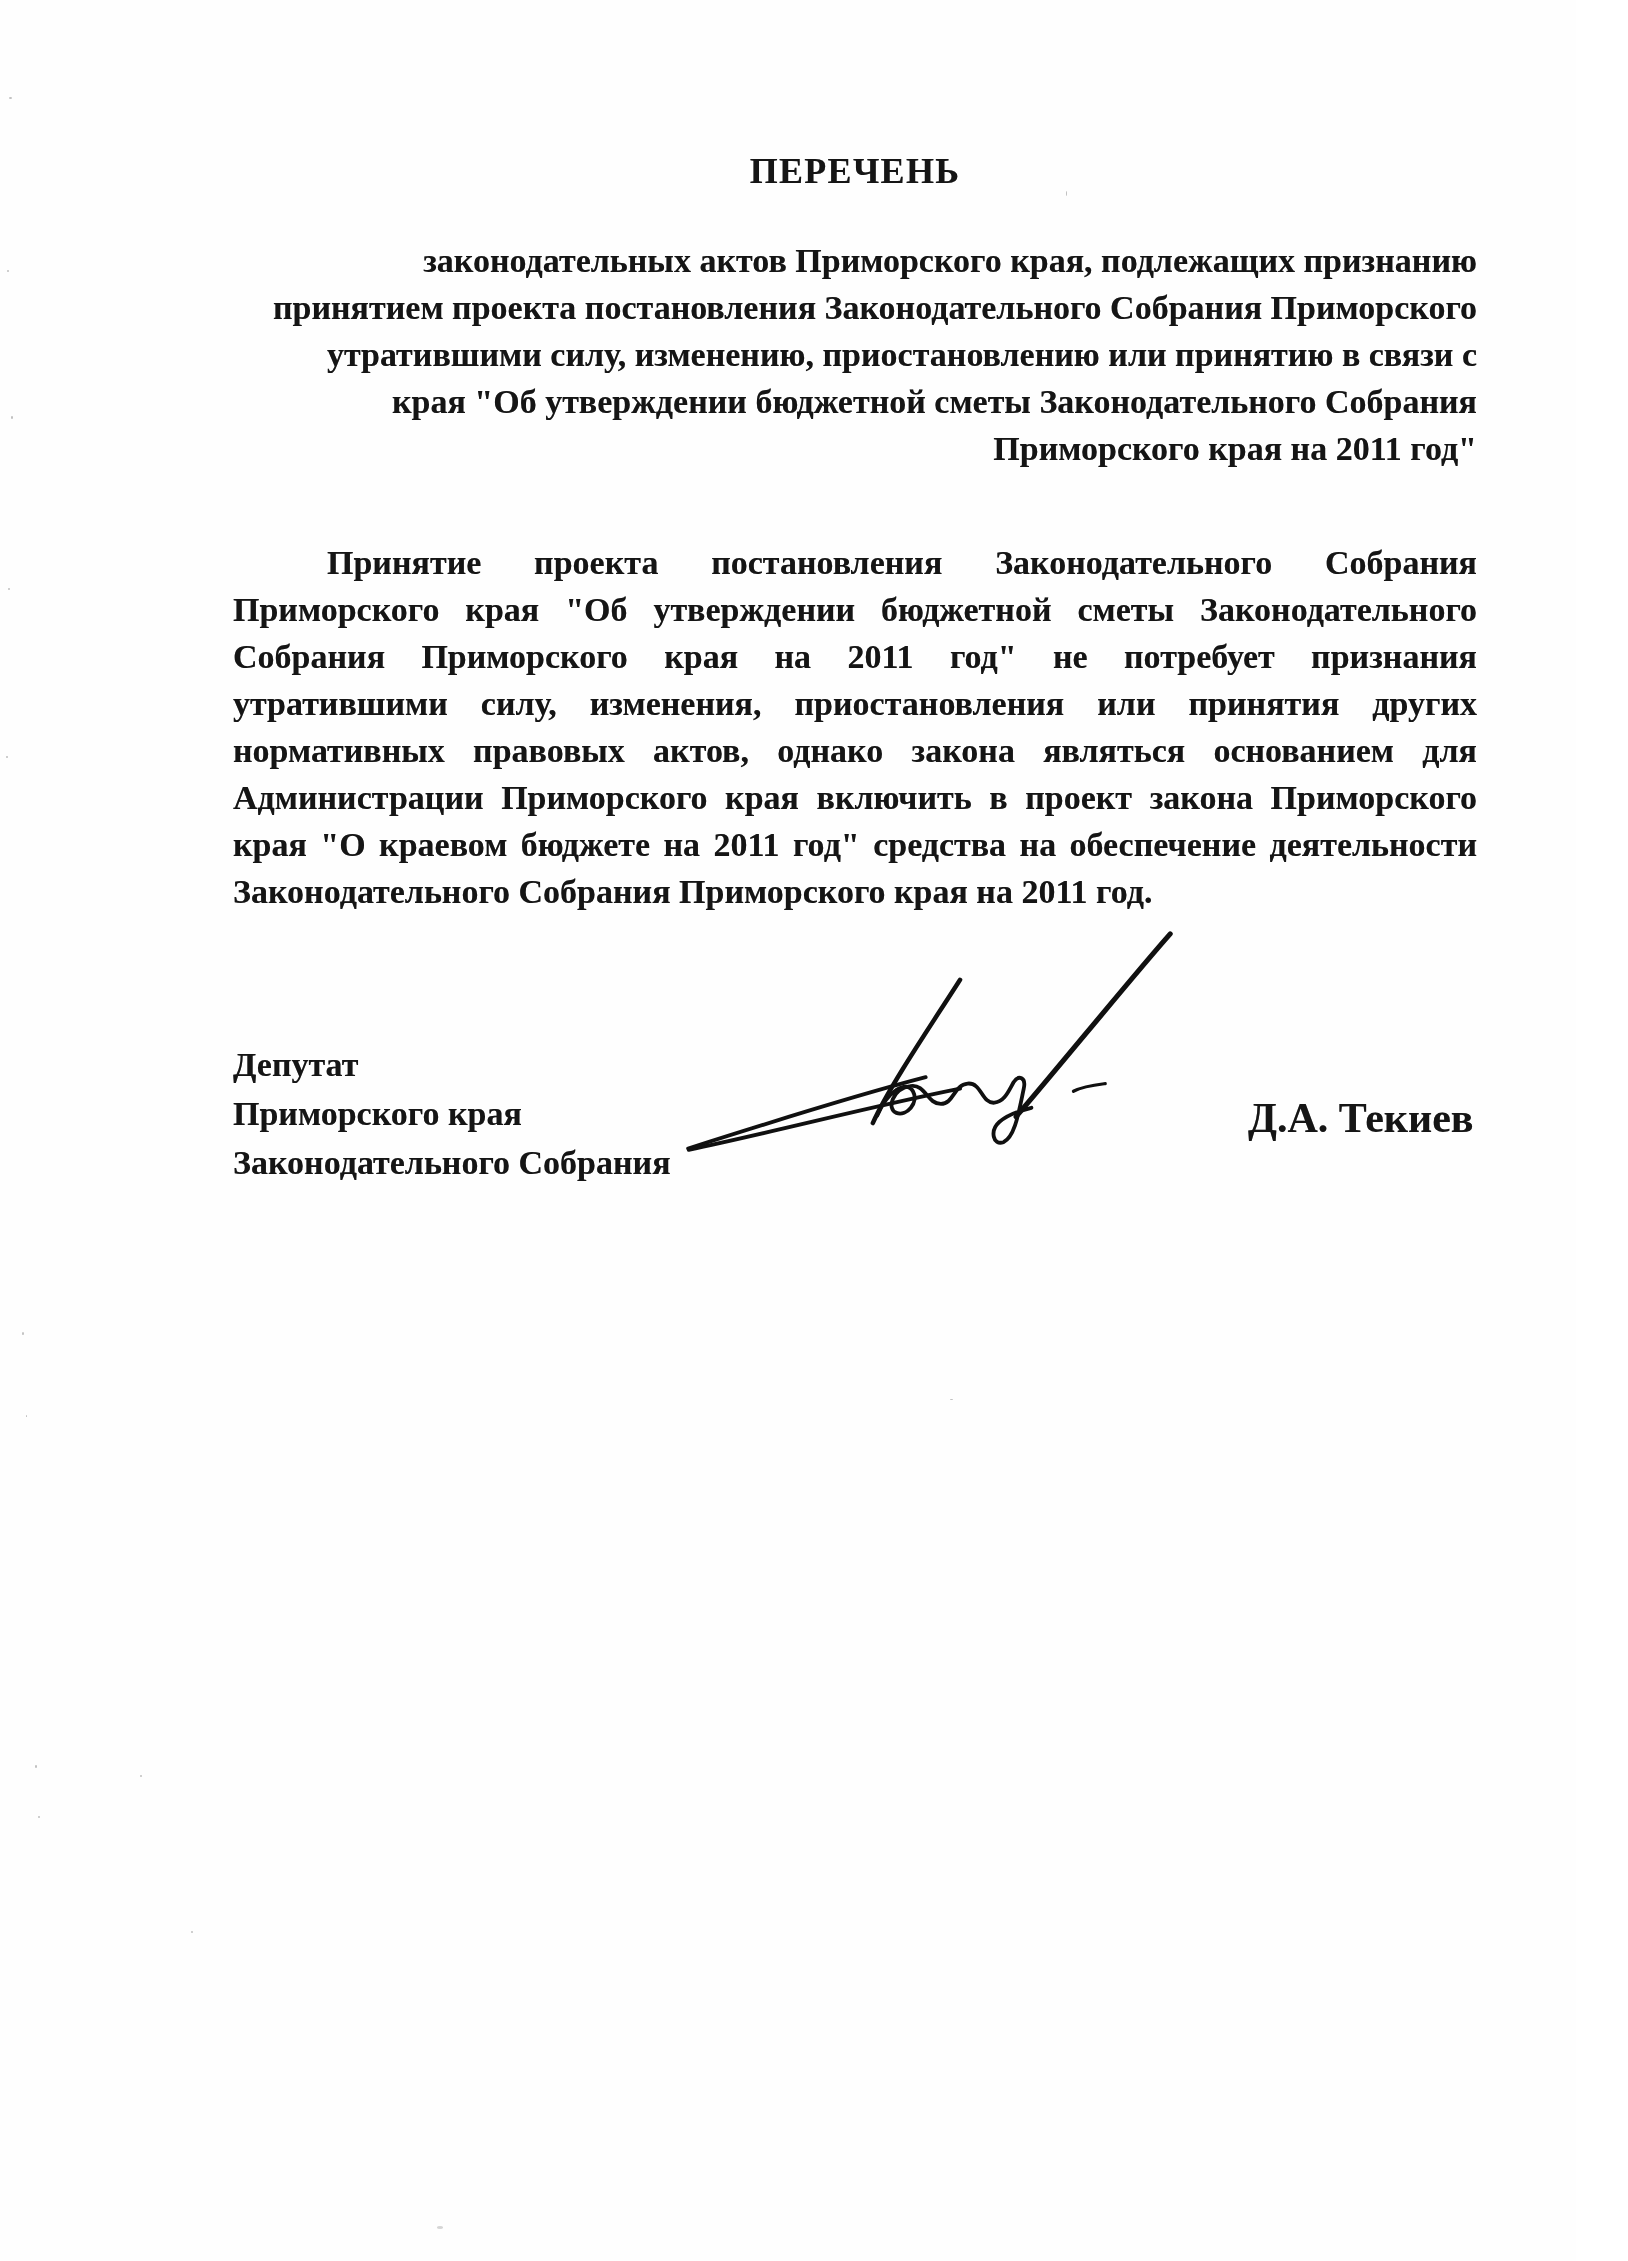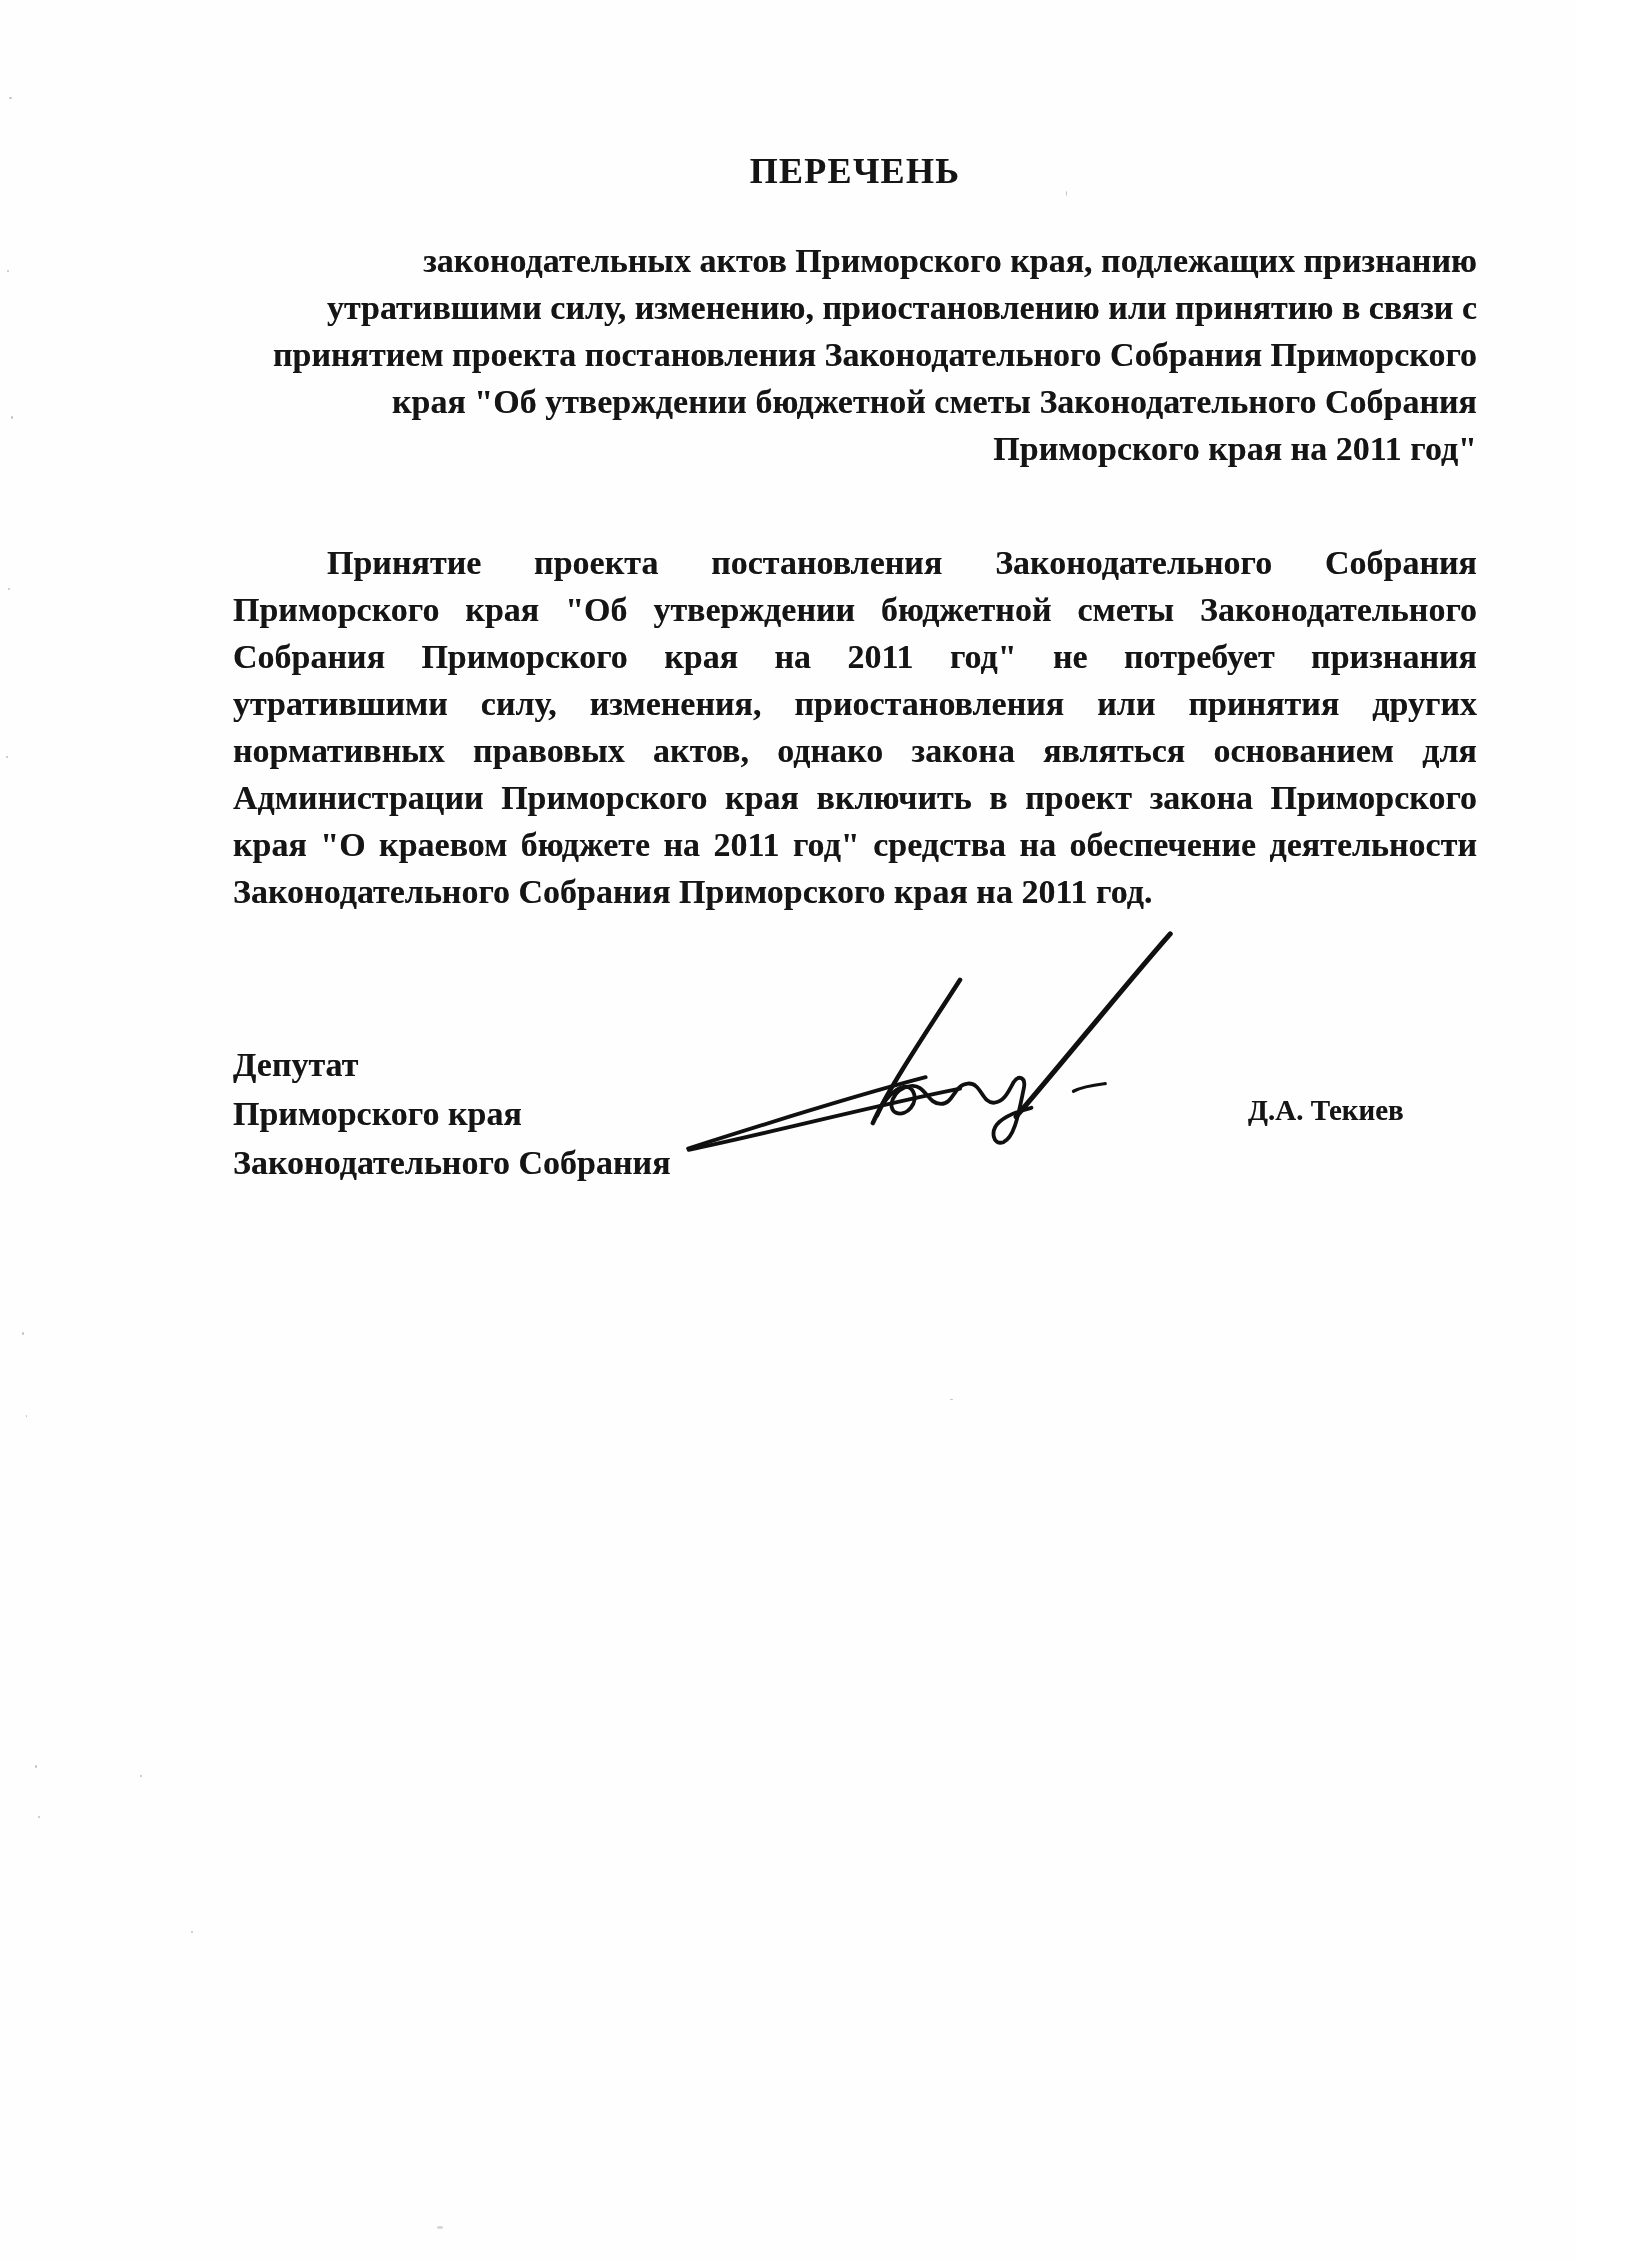--- a/index.html
+++ b/index.html
@@ -64,21 +64,21 @@
     left: 233px;
     font-size: 34px;
     line-height: 49px;
     margin-top: 30px;
   }
   .sign-position div { white-space: nowrap; }
   .sign-name {
     position: absolute;
     top: 1094px;
     left: 1248px;
-    font-size: 29px;
+    font-size: 42px;
     white-space: nowrap;
   }
   .signature-svg {
     position: absolute;
     left: 672px;
     top: 918px;
     width: 529px;
     height: 242px;
   }
   .signature-svg path {
@@ -119,22 +119,22 @@
 </style>
 </head>
 <body>
 
 <div class="page">
 
   <h1 class="doc-title txt">ПЕРЕЧЕНЬ</h1>
 
   <div class="subtitle txt">
     <div class="subtitle-line">законодательных актов Приморского края, подлежащих признанию</div>
+    <div class="subtitle-line">принятием проекта постановления Законодательного Собрания Приморского</div>
     <div class="subtitle-line">утратившими силу, изменению, приостановлению или принятию в связи с</div>
-    <div class="subtitle-line">принятием проекта постановления Законодательного Собрания Приморского</div>
     <div class="subtitle-line">края "Об утверждении бюджетной сметы Законодательного Собрания</div>
     <div class="subtitle-line">Приморского края на 2011 год"</div>
   </div>
 
   <div class="body-par txt">
     <div class="body-line first">Принятие проекта постановления Законодательного Собрания</div>
     <div class="body-line">Приморского края "Об утверждении бюджетной сметы Законодательного</div>
     <div class="body-line">Собрания Приморского края на 2011 год" не потребует признания</div>
     <div class="body-line">утратившими силу, изменения, приостановления или принятия других</div>
     <div class="body-line">нормативных правовых актов, однако закона являться основанием для</div>

